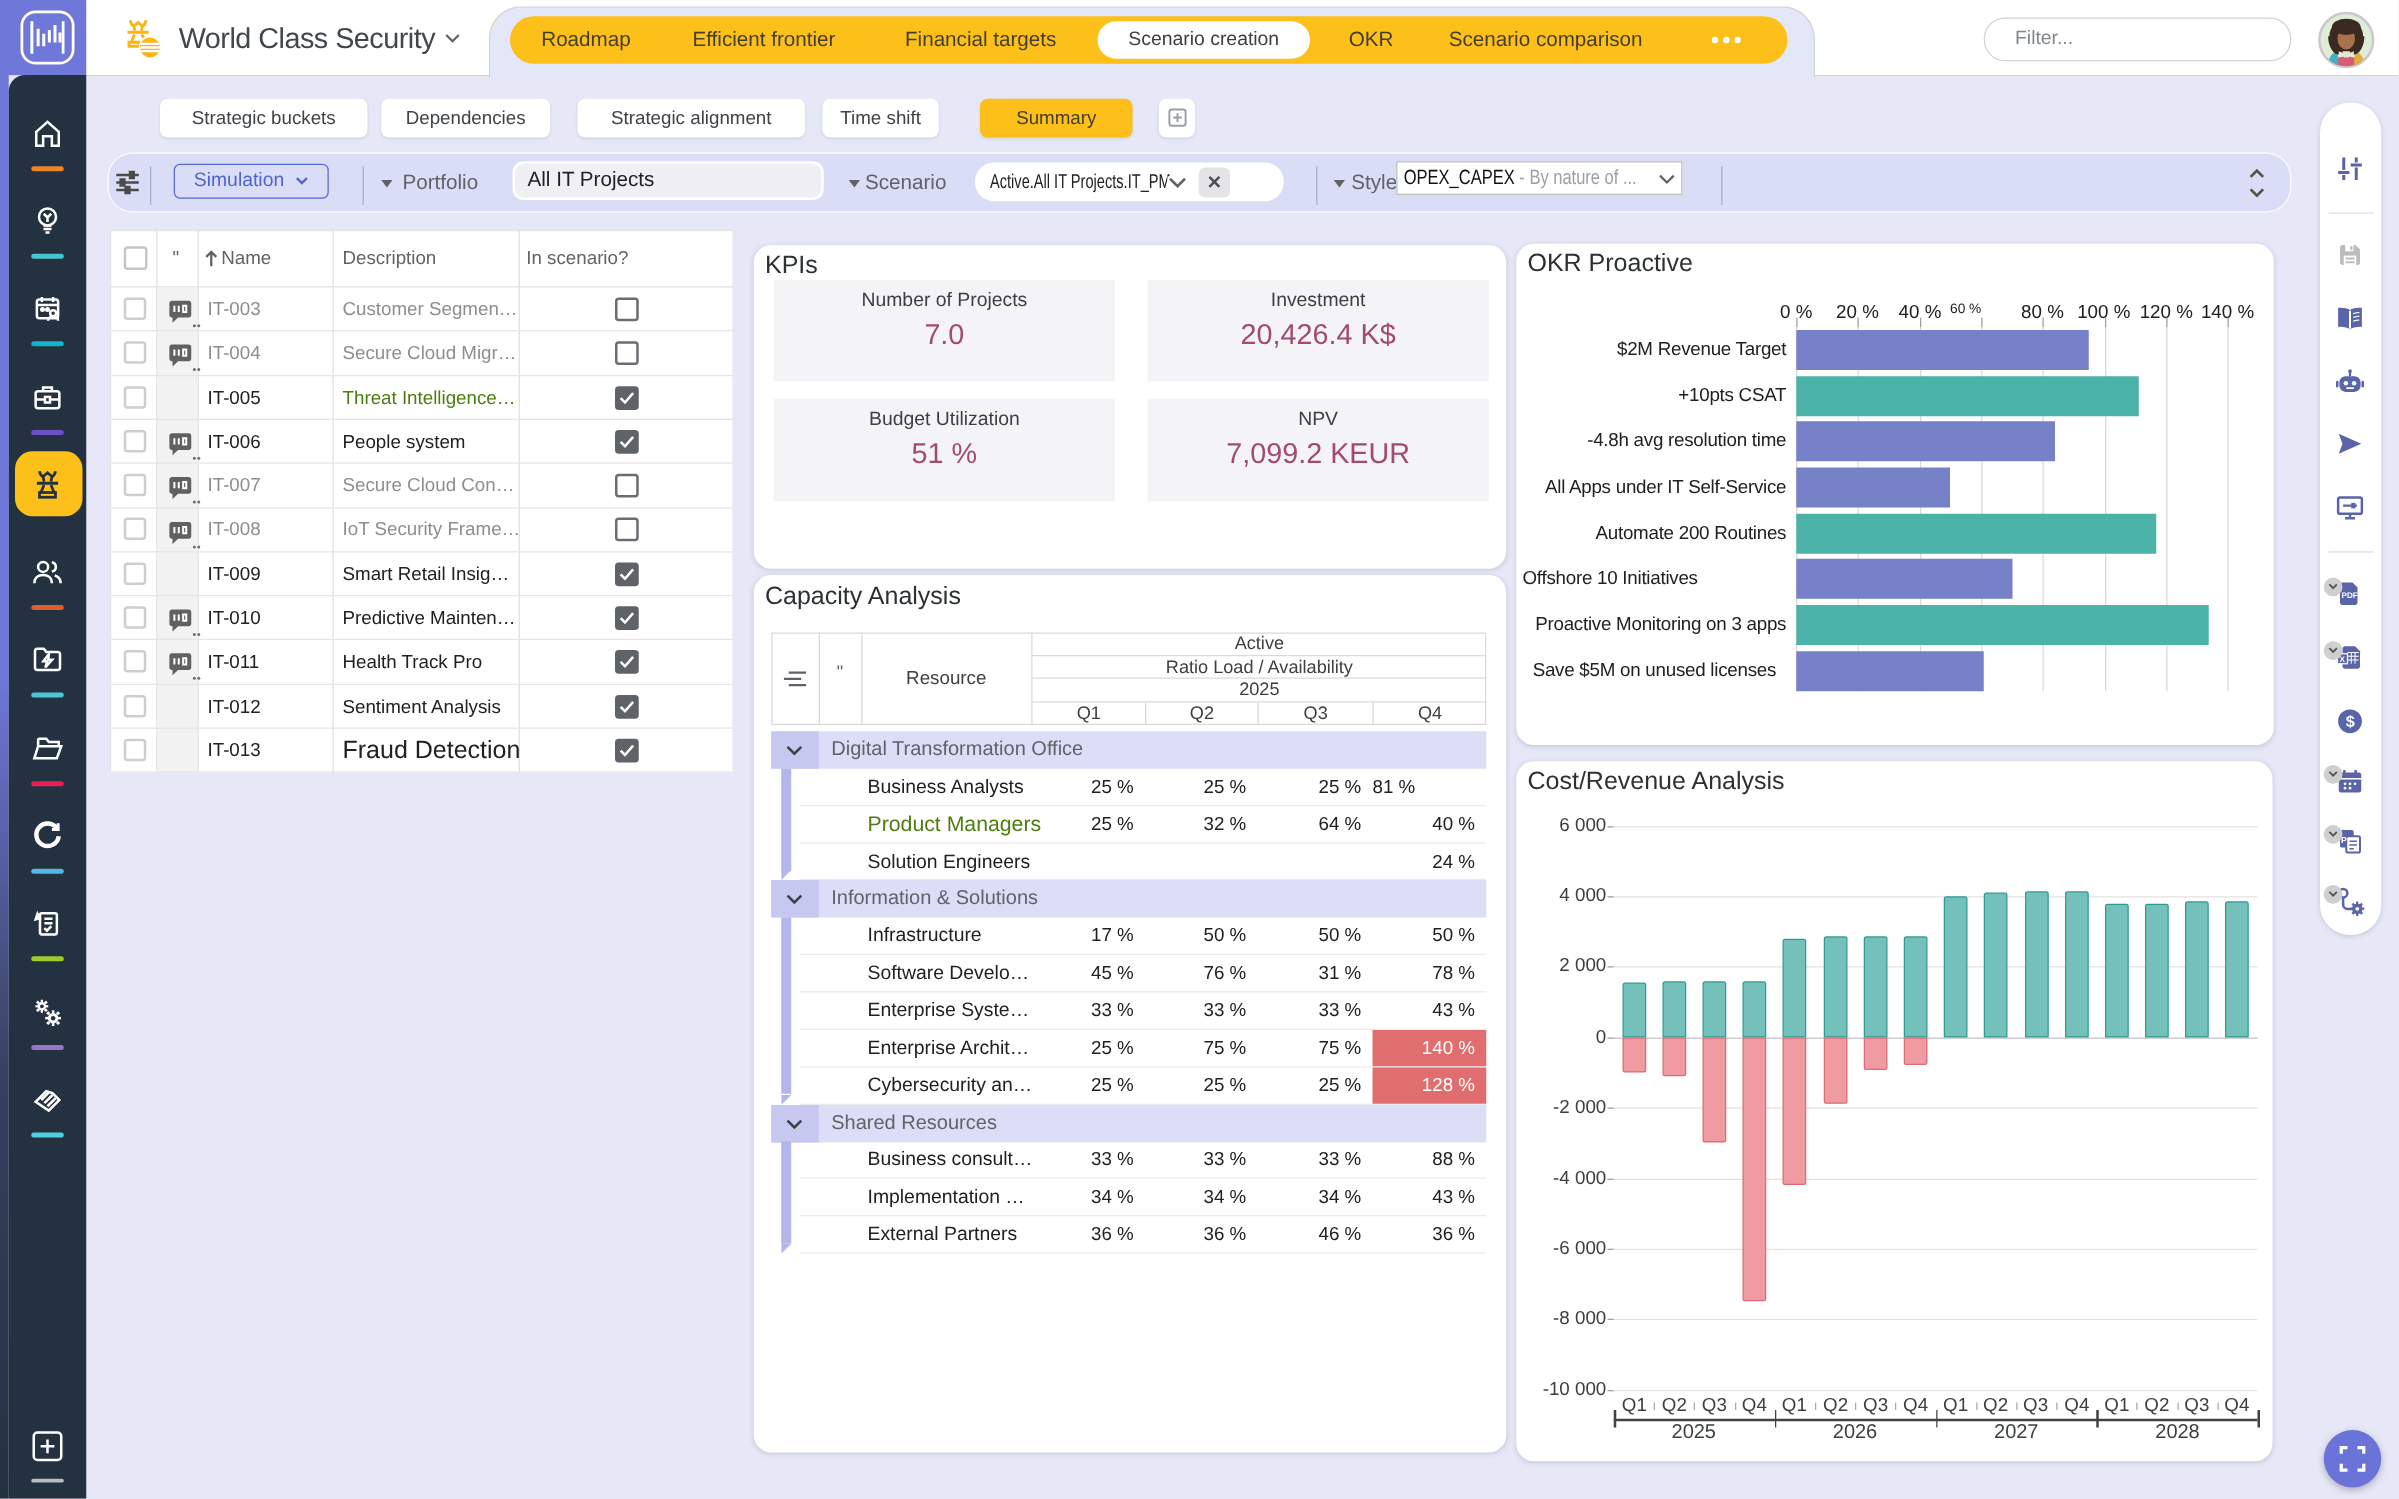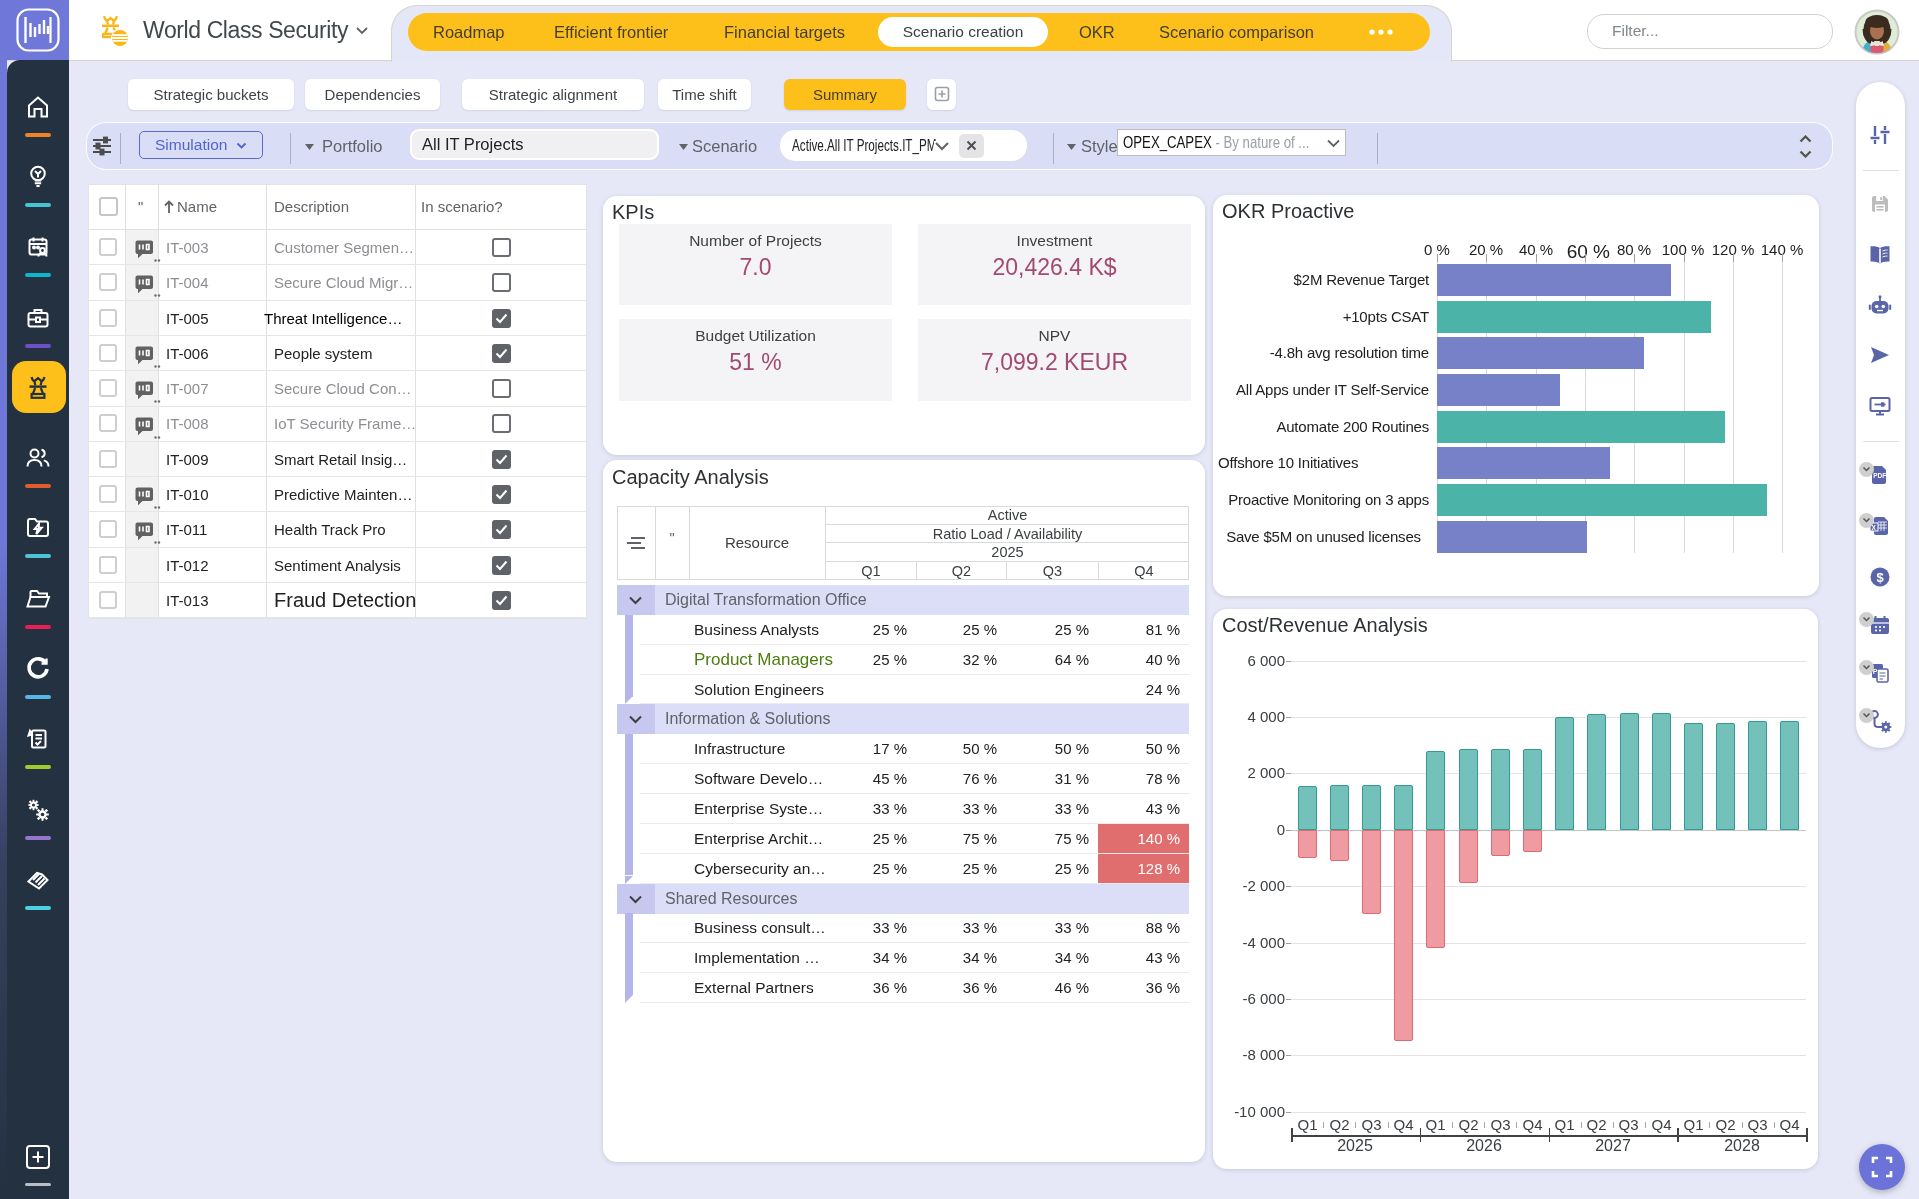--- a/index.html
+++ b/index.html
@@ -294,21 +294,21 @@
 <path d="M5.5 5.5 v5 M9 5.5 v5 M12.5 5.5 h2.5 v5 h-2.5 Z" stroke="#fff" stroke-width="1.6" fill="none"></path>
 <circle cx="21.5" cy="21.5" r="1.2" fill="#6e6e6e"></circle>
     <circle cx="25" cy="21.5" r="1.2" fill="#6e6e6e"></circle>
 </svg>
 <div class="a" style="left:166px;top:265px;height:35px;line-height:35px;font-size:15px;color:#8c8e92">IT-004</div>
 <div class="a" style="left:274px;top:265px;height:35px;line-height:35px;font-size:15px;color:#8c8e92">Secure Cloud Migr…</div>
 <div class="a" style="left:492px;top:273px;width:19px;height:19px;border:2.4px solid #6a6d71;border-radius:3px;background:#fff"></div>
 <div class="a" style="left:88px;top:335px;width:499px;height:1px;background:#e6e6e6"></div>
 <div class="a" style="left:99px;top:309px;width:18px;height:18px;border:2px solid #cdced1;border-radius:3px"></div>
 <div class="a" style="left:166px;top:301px;height:35px;line-height:35px;font-size:15px;color:#212121">IT-005</div>
-<div class="a" style="left:264px;top:301px;height:35px;line-height:35px;font-size:15px;color:#000000">Threat Intelligence…</div>
+<div class="a" style="left:274px;top:301px;height:35px;line-height:35px;font-size:15px;color:#4d7c0f">Threat Intelligence…</div>
 <div class="a" style="left:492px;top:309px;width:19px;height:19px;background:#5f6368;border-radius:3px"></div>
 <svg class="a" style="left:495px;top:313px" width="13" height="11" viewBox="0 0 13 11">
     <path d="M1.5 5.5 L5 9 L11.5 1.5" stroke="#fff" stroke-width="2" fill="none"></path>
   </svg>
 <div class="a" style="left:88px;top:370px;width:499px;height:1px;background:#e6e6e6"></div>
 <div class="a" style="left:99px;top:344px;width:18px;height:18px;border:2px solid #cdced1;border-radius:3px"></div>
 <svg class="a" style="left:134px;top:345px" width="27" height="24" viewBox="0 0 27 24">
 <path d="M1.5 3.5 c0-1.1.9-2 2-2 h13.5 c1.1 0 2 .9 2 2 v9.5 c0 1.1-.9 2-2 2 h-8.5 l-4.5 4.2 v-4.2 H3.5 c-1.1 0-2-.9-2-2 Z" fill="#616161"></path>
 <path d="M5.5 5.5 v5 M9 5.5 v5 M12.5 5.5 h2.5 v5 h-2.5 Z" stroke="#fff" stroke-width="1.6" fill="none"></path>
 <circle cx="21.5" cy="21.5" r="1.2" fill="#6e6e6e"></circle>
@@ -435,21 +435,21 @@
 <div class="a" style="left:665px;top:585px;height:30px;line-height:30px;font-size:16px;color:#5f6368">Digital Transformation Office</div>
 <div class="a" style="left:625px;top:615px;width:8px;height:82px;background:#b4b5ea"></div>
 <svg class="a" style="left:625px;top:696px" width="8" height="8">
     <path d="M0 0 H8 L0 8 Z" fill="#b4b5ea"></path>
   </svg>
 <div class="a" style="left:640px;top:644px;width:549px;height:1px;background:#ebebeb"></div>
 <div class="a" style="left:694px;top:615px;height:30px;line-height:30px;font-size:15.5px;color:#202124">Business Analysts</div>
 <div class="a" style="left:825px;top:615px;width:91px;height:30px;font-size:15px;line-height:30px;text-align:right;padding-right:9px;color:#202124">25 %</div>
 <div class="a" style="left:916px;top:615px;width:90px;height:30px;font-size:15px;line-height:30px;text-align:right;padding-right:9px;color:#202124">25 %</div>
 <div class="a" style="left:1006px;top:615px;width:92px;height:30px;font-size:15px;line-height:30px;text-align:right;padding-right:9px;color:#202124">25 %</div>
-<div class="a" style="left:1098px;top:615px;width:91px;height:30px;font-size:15px;line-height:30px;text-align:right;padding-right:9px;color:#202124">81 %</div>
+<div class="a" style="left:1098px;top:615px;width:91px;height:30px;font-size:15px;line-height:30px;padding-right:9px;color:#202124">81 %</div>
 <div class="a" style="left:640px;top:674px;width:549px;height:1px;background:#ebebeb"></div>
 <div class="a" style="left:694px;top:645px;height:30px;line-height:30px;font-size:17px;color:#4d7c0f">Product Managers</div>
 <div class="a" style="left:825px;top:645px;width:91px;height:30px;font-size:15px;line-height:30px;text-align:right;padding-right:9px;color:#202124">25 %</div>
 <div class="a" style="left:916px;top:645px;width:90px;height:30px;font-size:15px;line-height:30px;text-align:right;padding-right:9px;color:#202124">32 %</div>
 <div class="a" style="left:1006px;top:645px;width:92px;height:30px;font-size:15px;line-height:30px;text-align:right;padding-right:9px;color:#202124">64 %</div>
 <div class="a" style="left:1098px;top:645px;width:91px;height:30px;font-size:15px;line-height:30px;text-align:right;padding-right:9px;color:#202124">40 %</div>
 <div class="a" style="left:640px;top:703px;width:549px;height:1px;background:#ebebeb"></div>
 <div class="a" style="left:694px;top:675px;height:30px;line-height:30px;font-size:15.5px;color:#202124">Solution Engineers</div>
 <div class="a" style="left:1098px;top:675px;width:91px;height:30px;font-size:15px;line-height:30px;text-align:right;padding-right:9px;color:#202124">24 %</div>
 <div class="a" style="left:617px;top:704px;width:572px;height:30px;background:#dcddf6"></div>
@@ -524,21 +524,21 @@
 <div class="a ct" style="left:1222px;top:200px">OKR Proactive</div>
 <div class="a" style="left:1412px;top:241px;width:50px;text-align:center;font-size:15px;color:#202124">0 %</div>
 <div class="a" style="left:1437.0px;top:254px;width:1px;height:8px;background:#9aa0a6"></div>
 <div class="a" style="left:1437.0px;top:262px;width:1px;height:291px;background:#d9d9d9"></div>
 <div class="a" style="left:1461px;top:241px;width:50px;text-align:center;font-size:15px;color:#202124">20 %</div>
 <div class="a" style="left:1486.3px;top:254px;width:1px;height:8px;background:#9aa0a6"></div>
 <div class="a" style="left:1486.3px;top:262px;width:1px;height:291px;background:#d9d9d9"></div>
 <div class="a" style="left:1511px;top:241px;width:50px;text-align:center;font-size:15px;color:#202124">40 %</div>
 <div class="a" style="left:1535.6px;top:254px;width:1px;height:8px;background:#9aa0a6"></div>
 <div class="a" style="left:1535.6px;top:262px;width:1px;height:291px;background:#d9d9d9"></div>
-<div class="a" style="left:1560px;top:241px;width:50px;text-align:right;font-size:19px;color:#202124">60 %</div>
+<div class="a" style="left:1560px;top:241px;width:50px;text-align:left;font-size:11px;color:#202124">60 %</div>
 <div class="a" style="left:1584.9px;top:254px;width:1px;height:8px;background:#9aa0a6"></div>
 <div class="a" style="left:1584.9px;top:262px;width:1px;height:291px;background:#d9d9d9"></div>
 <div class="a" style="left:1609px;top:241px;width:50px;text-align:center;font-size:15px;color:#202124">80 %</div>
 <div class="a" style="left:1634.2px;top:254px;width:1px;height:8px;background:#9aa0a6"></div>
 <div class="a" style="left:1634.2px;top:262px;width:1px;height:291px;background:#d9d9d9"></div>
 <div class="a" style="left:1658px;top:241px;width:50px;text-align:center;font-size:15px;color:#202124">100 %</div>
 <div class="a" style="left:1683.5px;top:254px;width:1px;height:8px;background:#9aa0a6"></div>
 <div class="a" style="left:1683.5px;top:262px;width:1px;height:291px;background:#d9d9d9"></div>
 <div class="a" style="left:1708px;top:241px;width:50px;text-align:center;font-size:15px;color:#202124">120 %</div>
 <div class="a" style="left:1732.8px;top:254px;width:1px;height:8px;background:#9aa0a6"></div>

